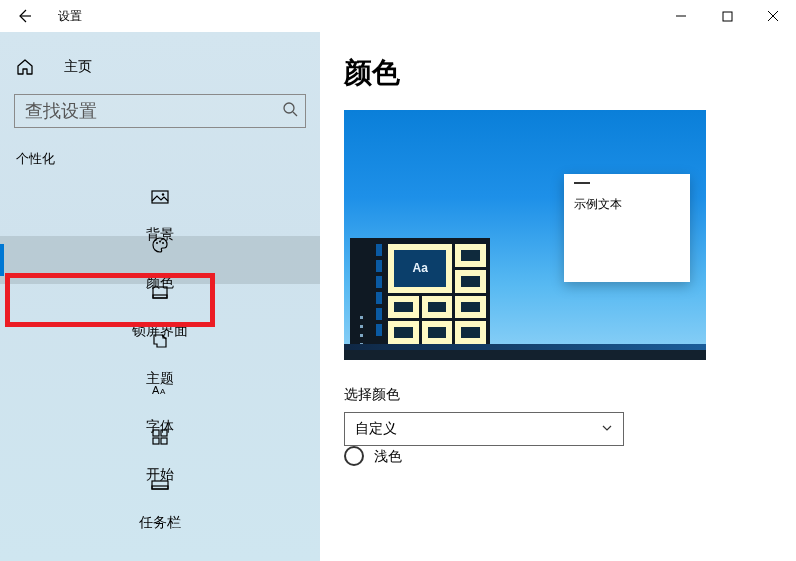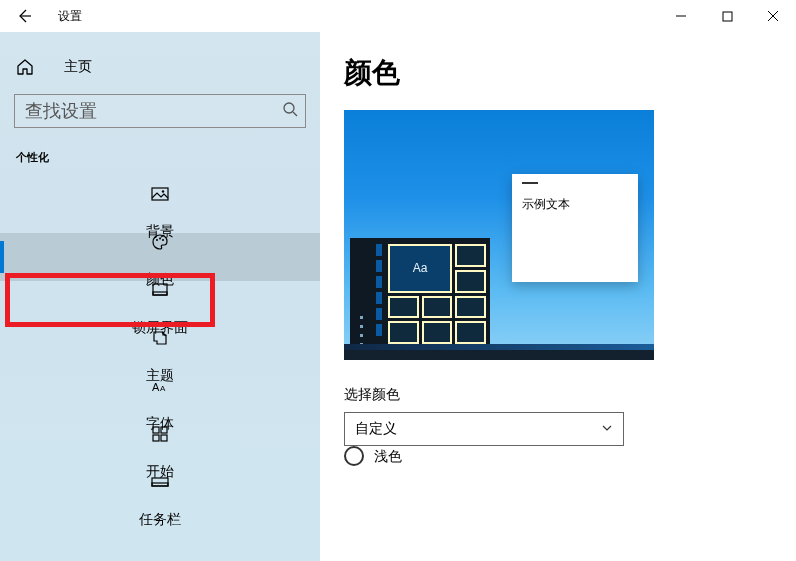--- a/index.html
+++ b/index.html
@@ -13,40 +13,40 @@
   .tb-controls { display:flex; }
   .tb-btn { width: 46px; height: 32px; display:flex; align-items:center; justify-content:center; color:#000; }
   .tb-btn svg { display:block; }
   .body { flex:1; display:flex; min-height:0; }
   .sidebar { width: 320px; background: linear-gradient(180deg, #d3e5ef 0%, #cfe2ed 40%, #cfe6f0 100%); padding-top: 20px; position: relative; }
   .home-row { display:flex; align-items:center; gap: 30px; padding: 6px 16px 18px 16px; font-size: 14px; color:#000; }
   .search-wrap { margin: 0 14px 22px 14px; position:relative; }
   .search-input { width: 100%; height: 34px; border: 1px solid #8a8a8a; background: rgba(255,255,255,0.05); padding: 0 36px 0 10px; font-size: 18px; color:#333; outline:none; }
   .search-input::placeholder { color: #555; }
   .search-icon-wrap { position:absolute; right:8px; top:50%; transform:translateY(-50%); color:#555; }
-  .section-label { font-size: 11px; font-weight: 700; padding: 0 16px; color:#000; }
+  .section-label { font-size: 13px; font-weight: 400; padding: 0 16px; color:#000; }
   .nav { margin-top: 20px; }
   .nav-item { display:flex; align-items:center; gap: 20px; height: 48px; padding: 0 16px; font-size: 14px; color:#000; position: relative; flex-direction: column; }
   .nav-item.active { background: rgba(0,0,0,0.10); }
   .nav-item.active::before { content:""; position:absolute; left:0; top:8px; bottom:8px; width:4px; background:#0078d4; }
   .nav-icon { width: 18px; height:18px; display:flex; align-items:center; justify-content:center; color:#000; }
   .highlight-box { position:absolute; border: 5px solid #ec1c24; pointer-events:none; }
   .content { flex:1; padding: 22px 24px 0 24px; overflow:hidden; }
   .content h1 { font-size: 28px; font-weight: 600; margin-bottom: 18px; }
-  .preview { width: 310px; height: 250px; position:relative; background: linear-gradient(180deg, #0a7fd9 0%, #1e90e8 35%, #57b9f2 70%, #8fd2f7 100%); overflow:hidden; }
+  .preview { width: 362px; height: 250px; position:relative; background: linear-gradient(180deg, #0a7fd9 0%, #1e90e8 35%, #57b9f2 70%, #8fd2f7 100%); overflow:hidden; }
   .preview-ground { position:absolute; left:0; bottom:0; width:100%; height:16px; background: linear-gradient(90deg, #0f2744, #1b5d9a); }
   .preview-taskbar { position:absolute; left:0; bottom:0; width:100%; height:10px; background:#13212e; }
   .start-panel { position:absolute; left:6px; bottom:10px; width:140px; height:112px; background:#0f1923; display:flex; }
   .start-left { width: 22px; display:flex; flex-direction:column; justify-content:flex-end; padding:4px 0; gap:6px; align-items:center; }
   .start-left .dot { width:3px; height:3px; background:#7fa7c4; }
   .start-main { flex:1; padding:6px 4px; display:flex; gap:6px; }
   .start-col1 { display:flex; flex-direction:column; gap:4px; }
   .bar { width:6px; background:#0a5aa3; }
   .start-tiles { flex:1; display:grid; grid-template-columns: repeat(3, 1fr); grid-template-rows: repeat(4, 1fr); gap:3px; }
-  .tile { background:#0f2a3d; border:2px solid #fef9c3; }
+  .tile { background:#0f2a3d; border:6px solid #fef9c3;font-weight:bold; }
   .tile.big { grid-column: span 2; grid-row: span 2; background:#0b3f6b; display:flex; align-items:center; justify-content:center; color:#e6f2fb; font-size:12px; }
   .sample-window { position:absolute; right:16px; top:64px; width:126px; height:108px; background:#fff; box-shadow: 0 4px 12px rgba(0,0,0,0.25); }
   .sample-window-bar { position:absolute; top:8px; left:10px; width:16px; height:2px; background:#333; }
   .sample-text { position:absolute; top:22px; left:10px; font-size:12px; color:#000; }
   .field-label { font-size: 14px; margin-top: 26px; margin-bottom: 8px; }
   .select-box { width: 280px; height: 34px; border: 1px solid #666; display:flex; align-items:center; justify-content:space-between; padding: 0 10px; font-size: 14px; }
   .chevron-down { width:12px; height:12px; }
   .section-title { font-size: 15px; margin-top: 26px; margin-bottom: 10px; }
   .radio-row { display:flex; align-items:flex-end; gap:10px; font-size:14px; }
   .radio-circle { width:20px; height:20px; border-radius:50%; border:2px solid #333; }

